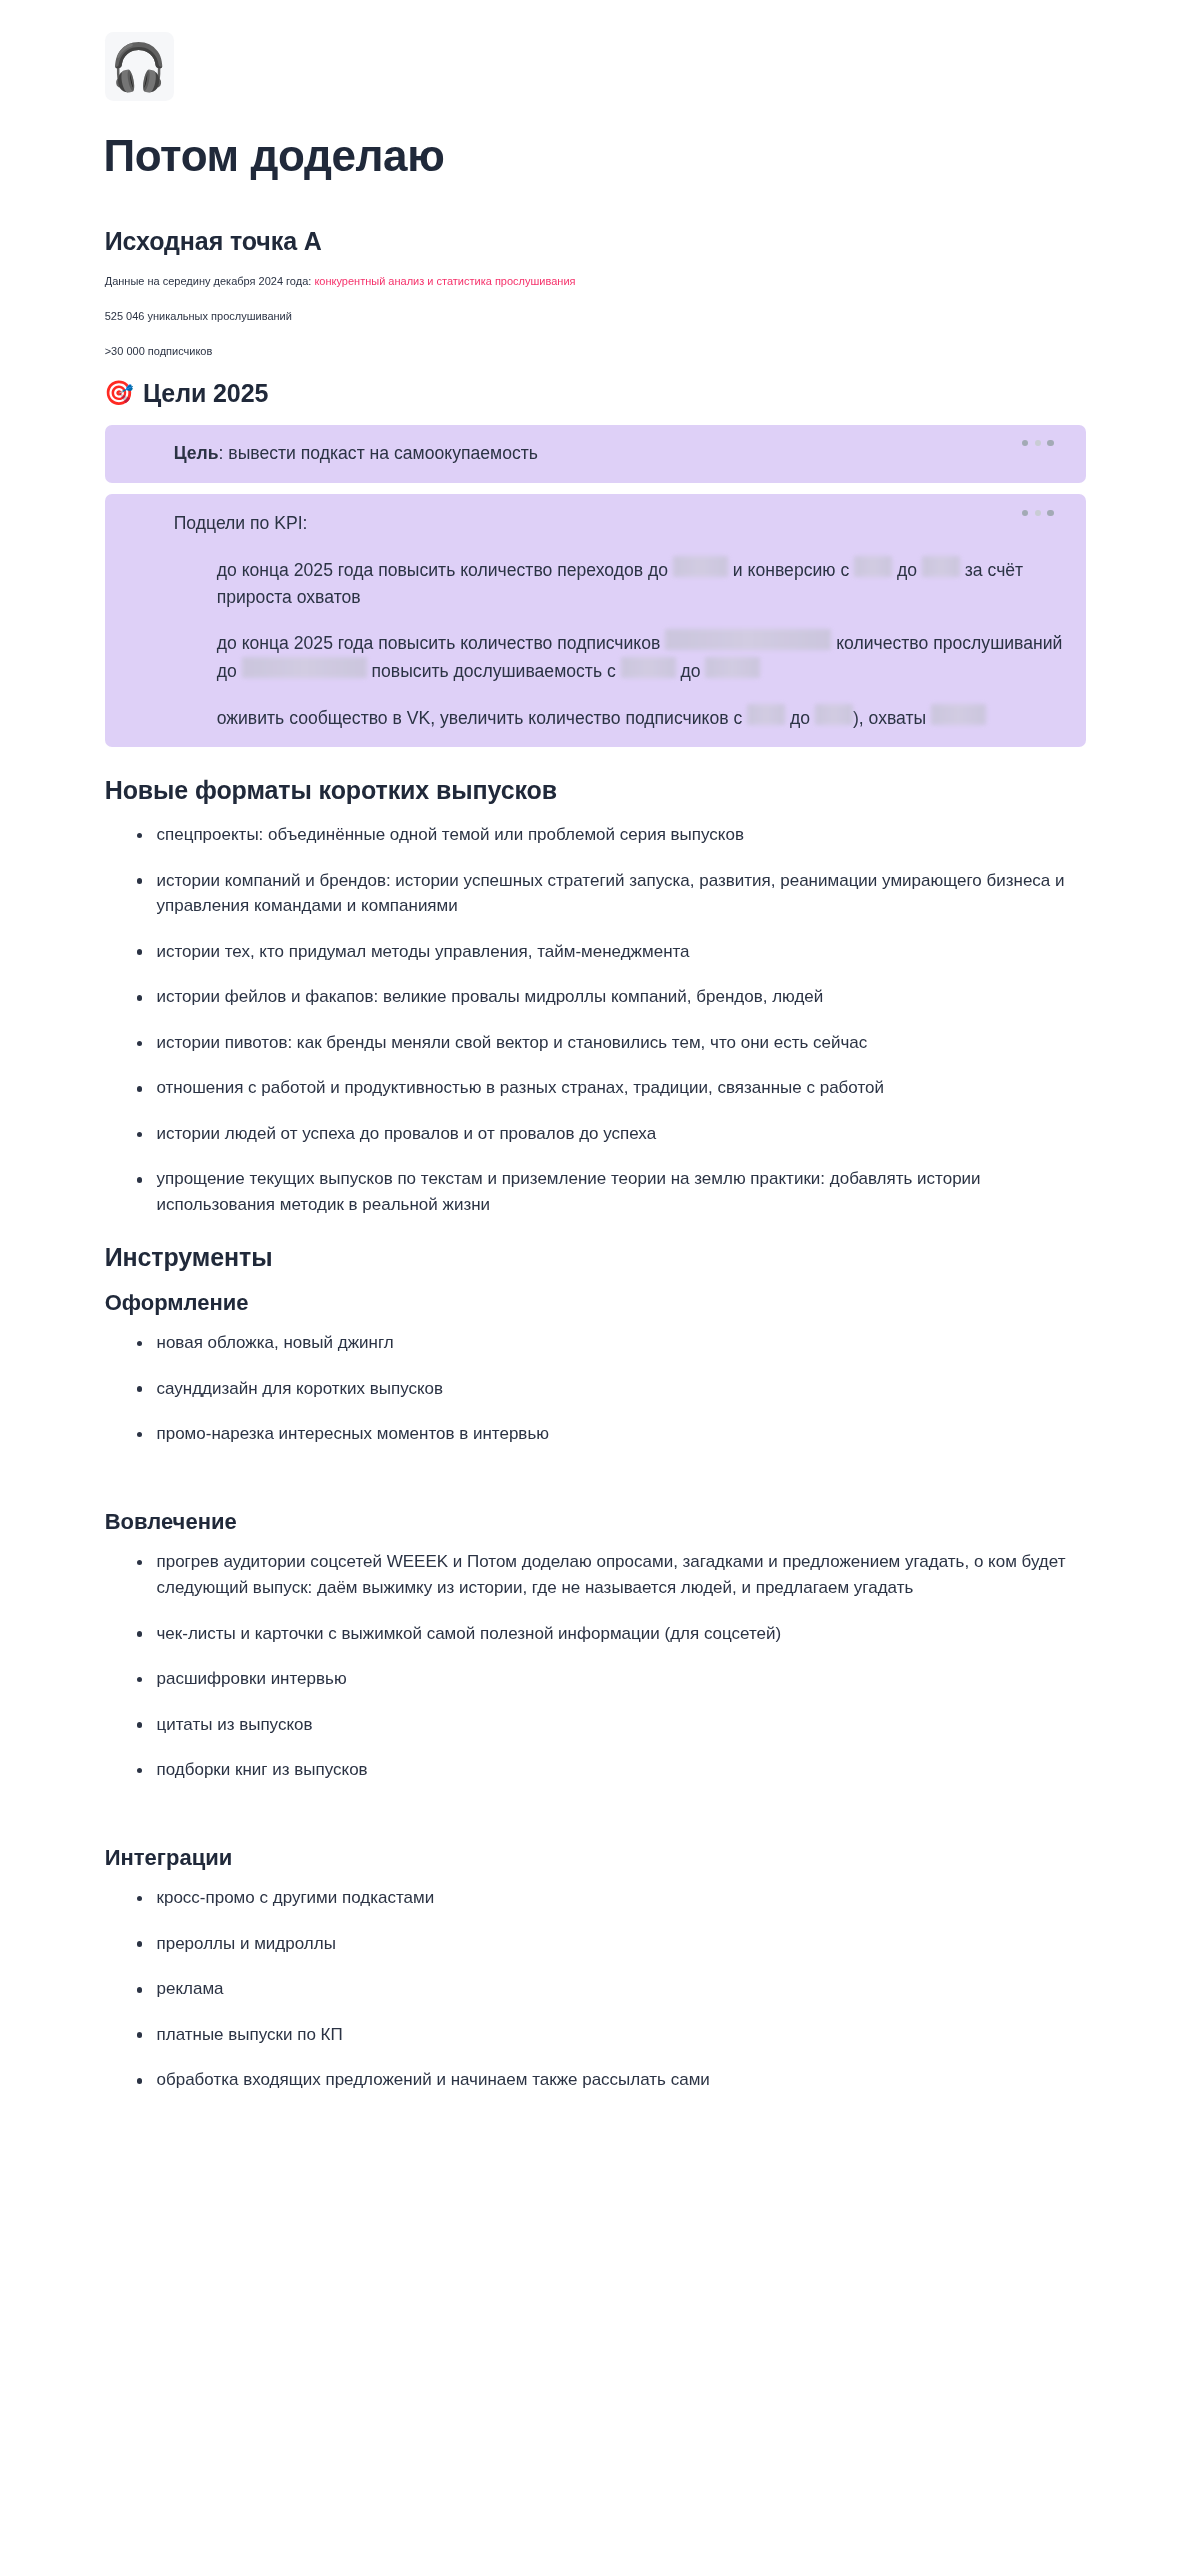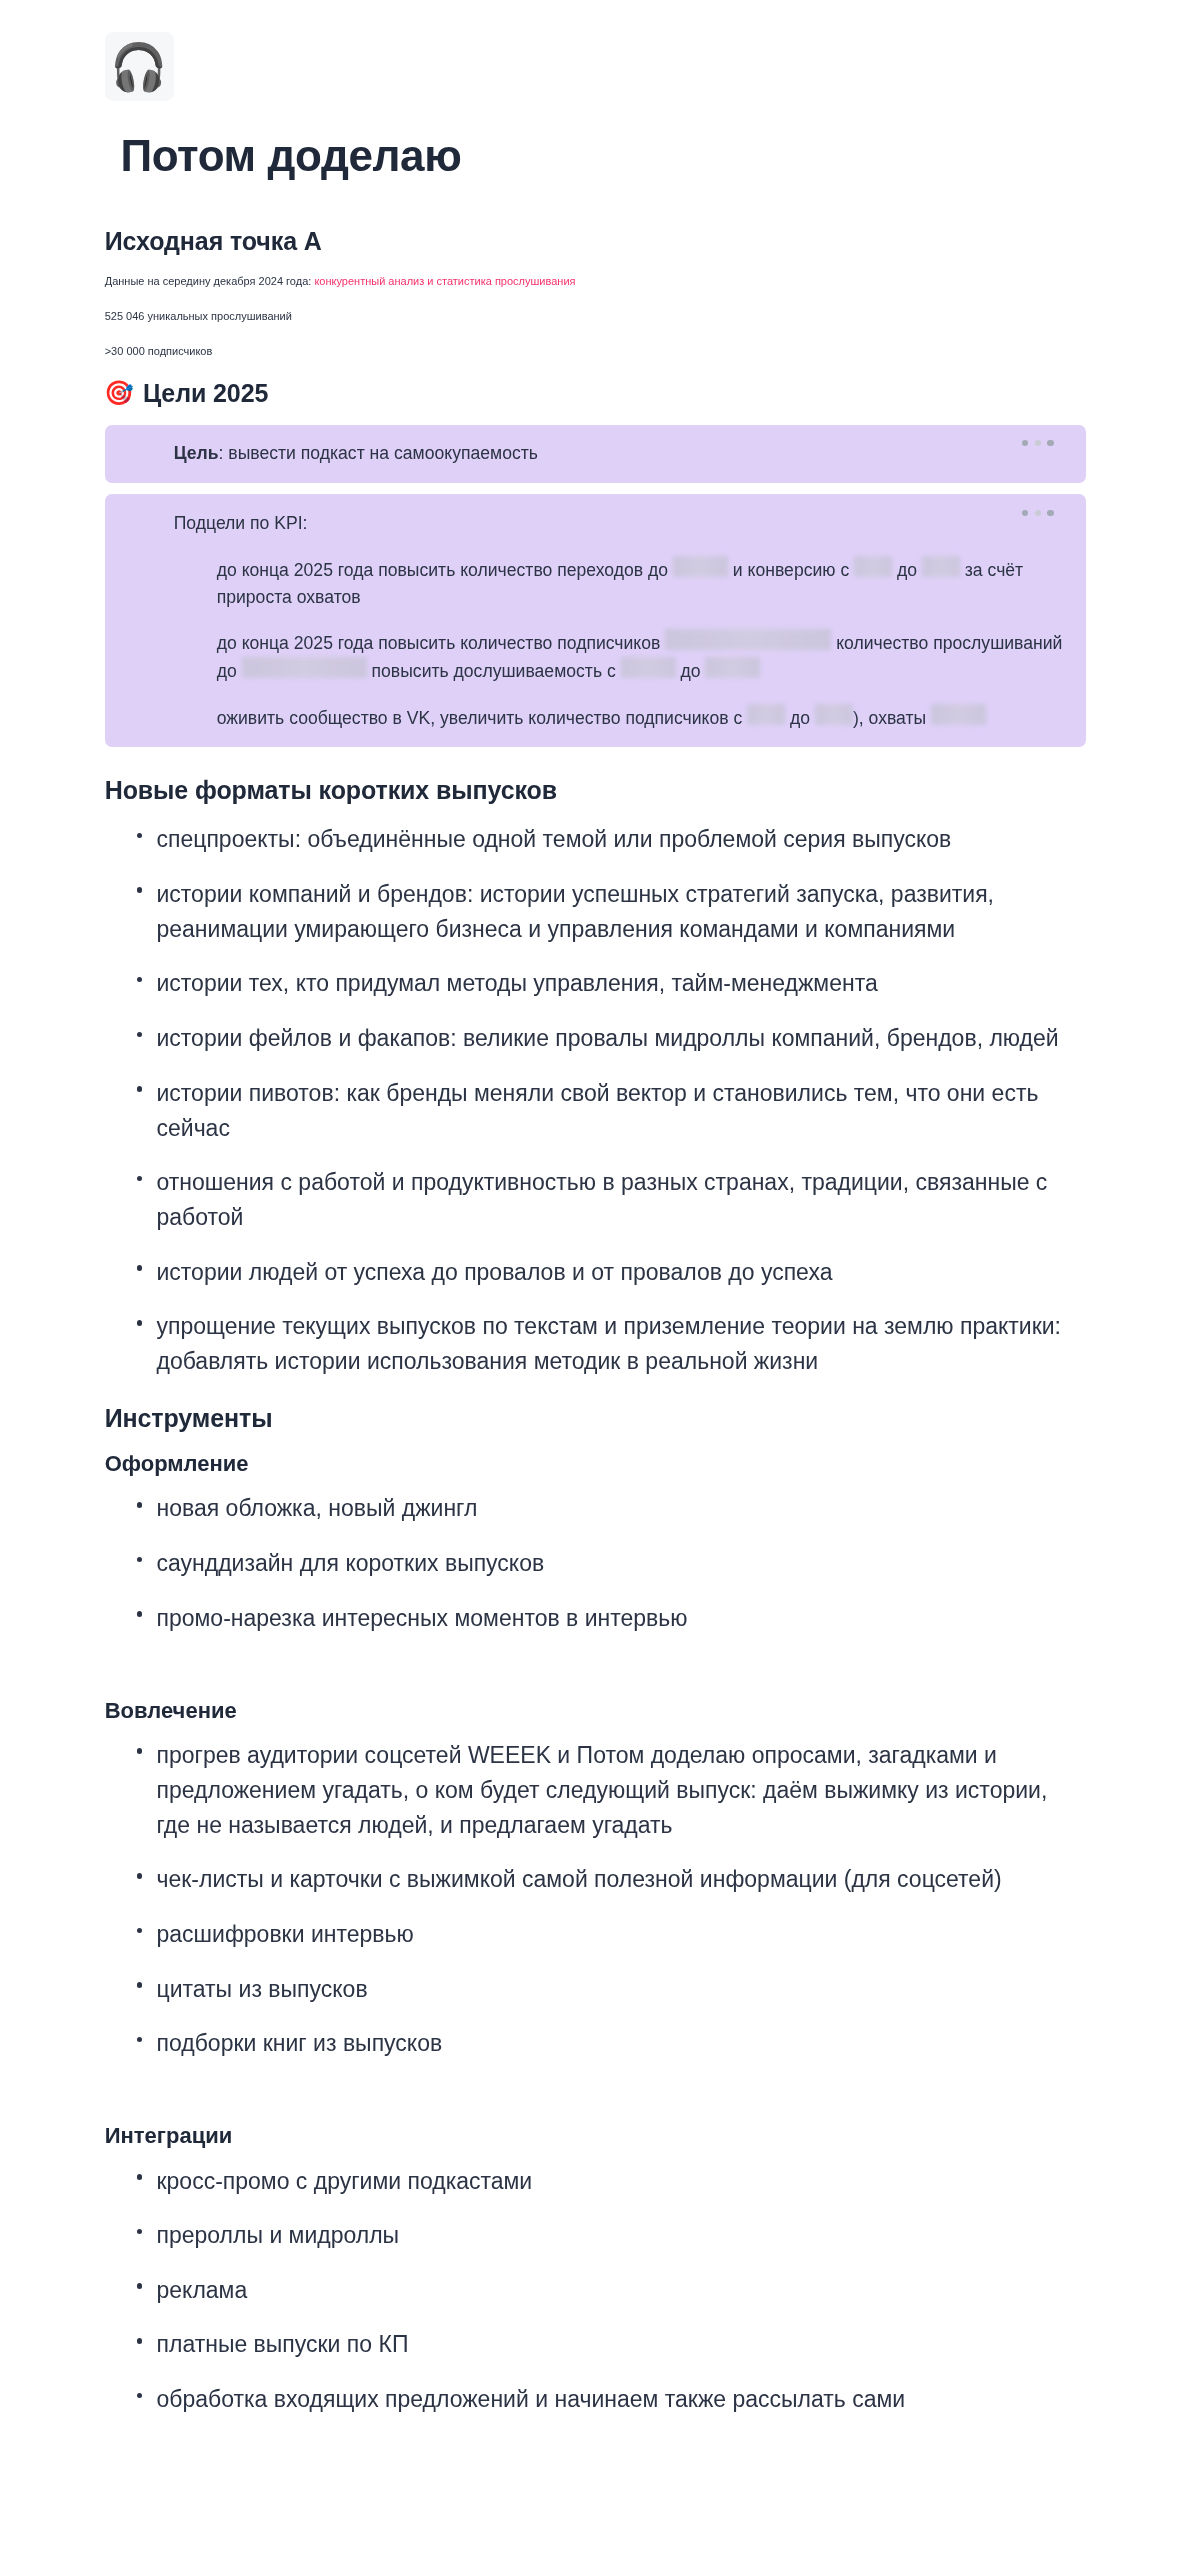--- a/index.html
+++ b/index.html
@@ -44,21 +44,21 @@
     font-family: "DejaVu Sans", sans-serif;
   }
 
   
   .doc-title {
     font-size: 44px;
     font-weight: 700;
     letter-spacing: -0.4px;
     line-height: 1.14;
     color: #20293a;
-    margin: 0 0 45px 20px;
+    margin: 0 0 45px 3px;
   }
   h2.section-h {
     font-size: 25px;
     font-weight: 700;
     color: #20293a;
     margin: 0 0 15.5px 4.2px;
     line-height: 1.25;
     letter-spacing: -0.1px;
   }
   h2.section-h.with-emoji {
@@ -144,21 +144,21 @@
   .r-xxl { width: 166px; }
 
   
   ul.bullets {
     list-style: none;
     margin: 0 0 24px 0;
     padding: 0 0 0 32px;
   }
   ul.bullets li {
     position: relative;
-    font-size: 23px;
+    font-size: 17px;
     line-height: 1.52;
     color: #2b3344;
     padding-left: 24px;
     margin-bottom: 19.7px;
   }
   ul.bullets li:last-child { margin-bottom: 0; }
   ul.bullets li::before {
     content: "";
     position: absolute;
     left: 4.2px;

